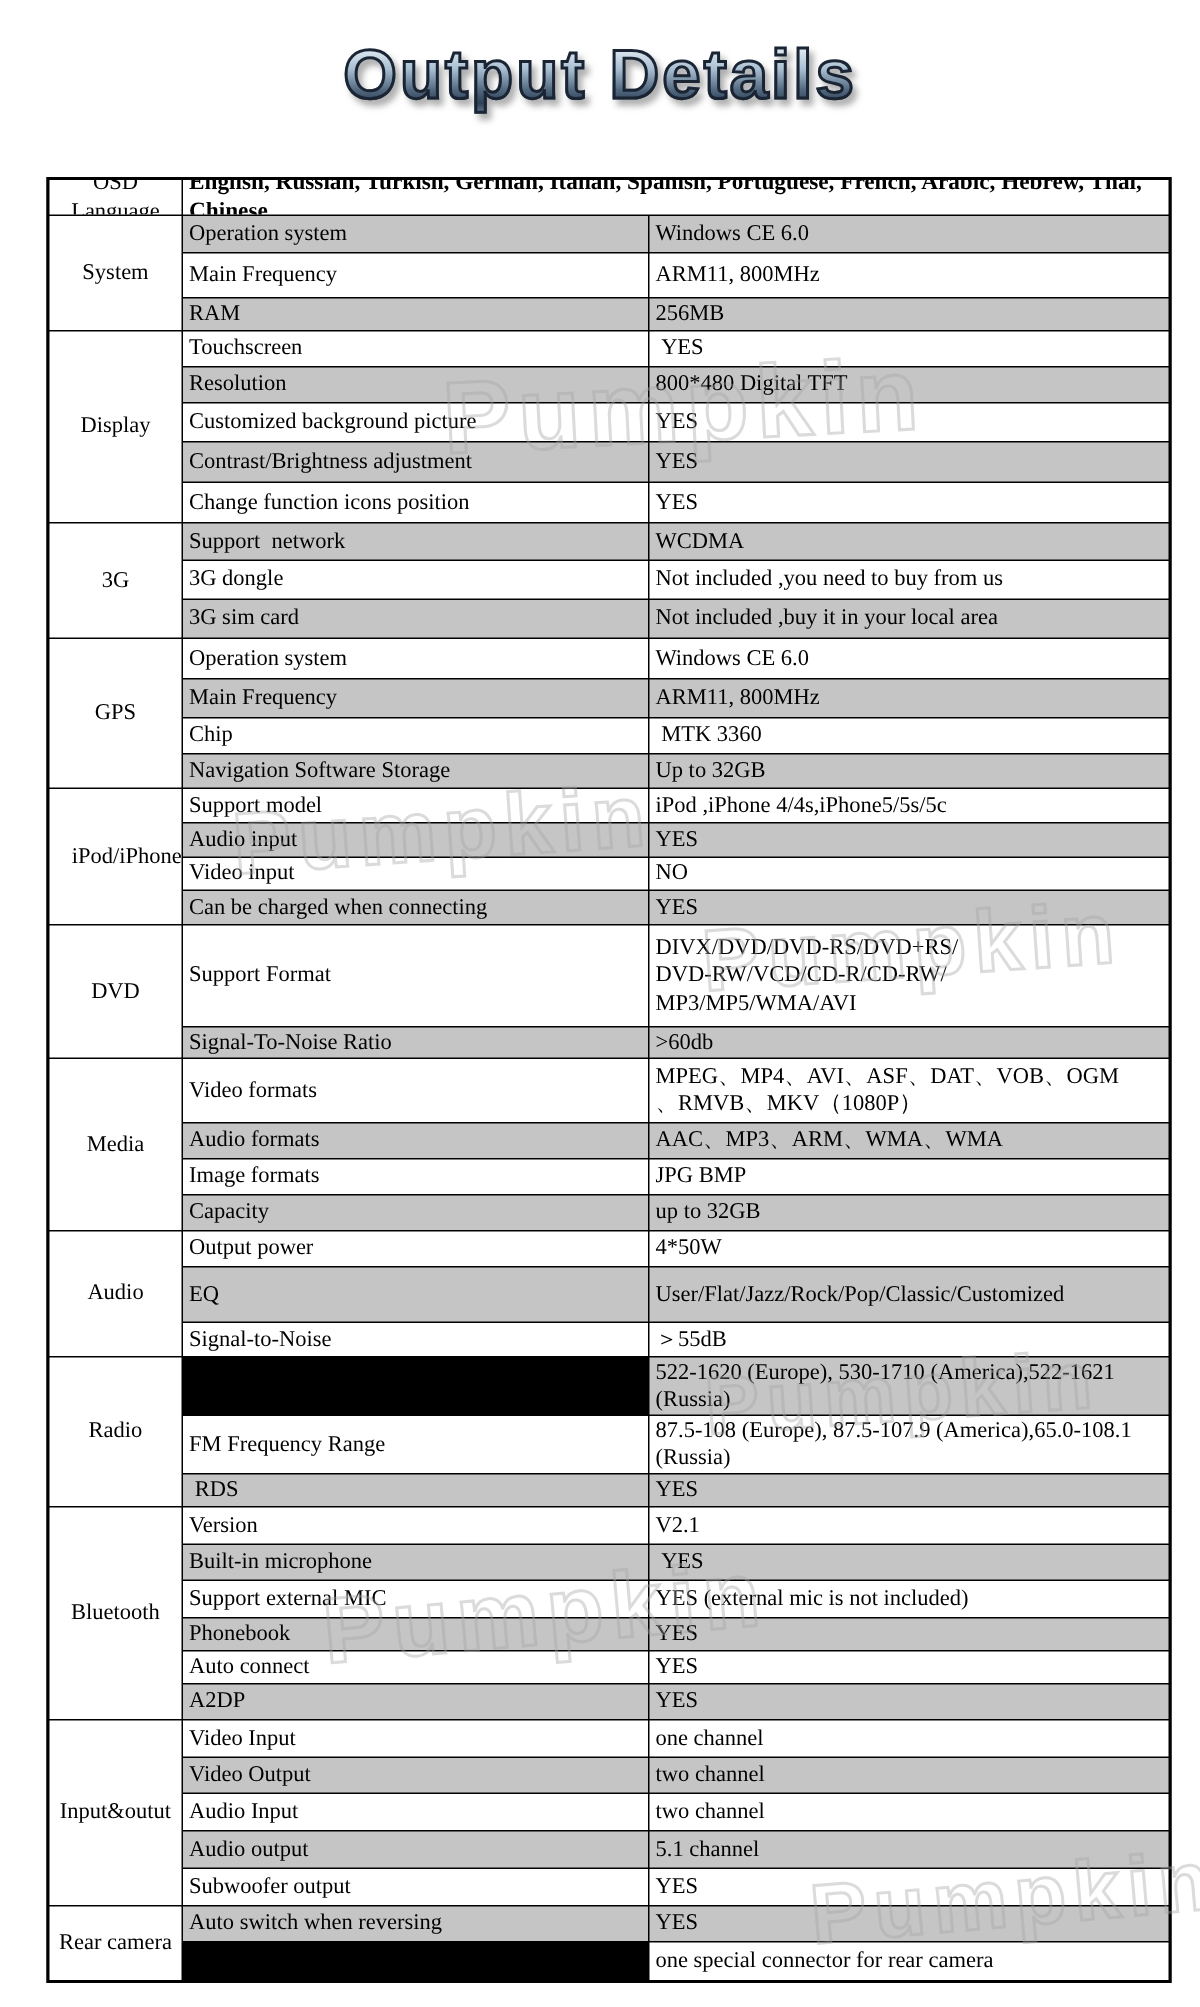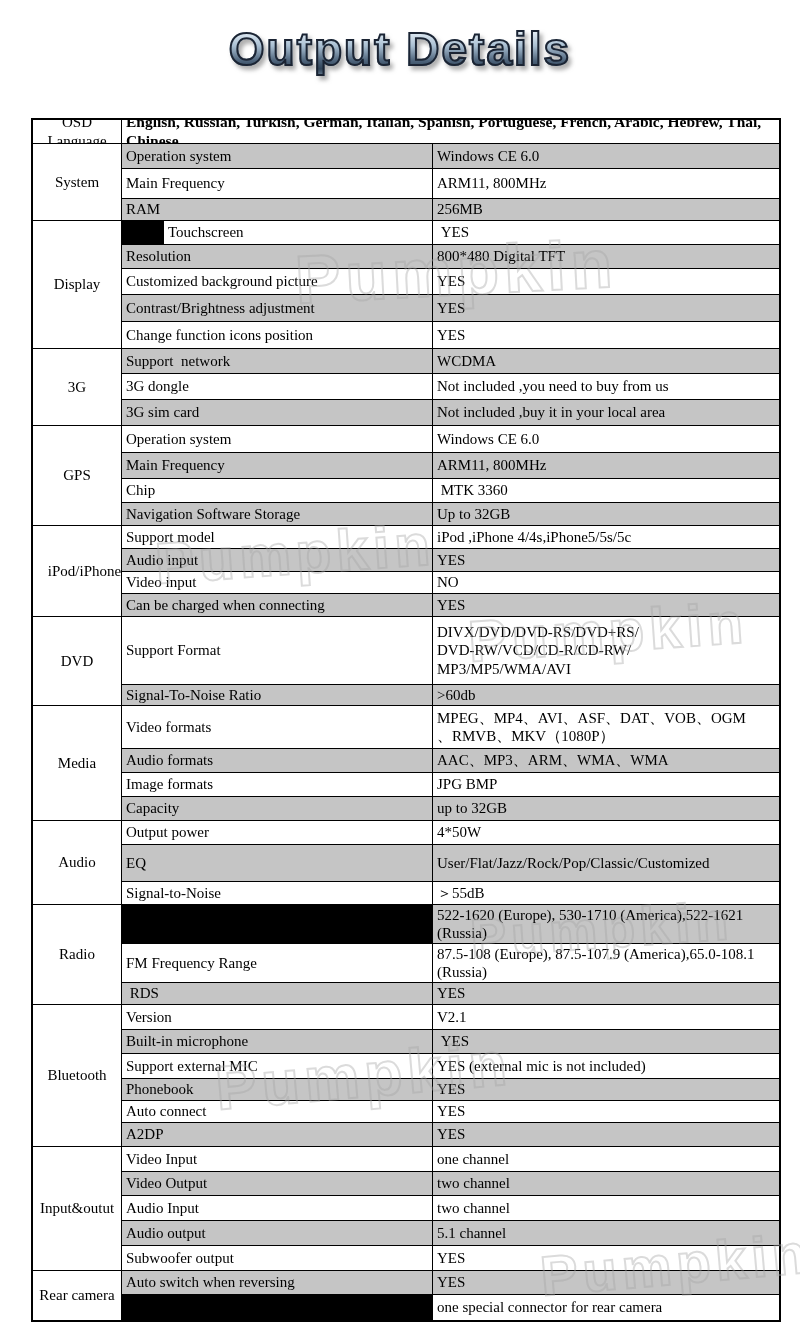--- a/index.html
+++ b/index.html
@@ -66,21 +66,21 @@
     <div class="cell group" style="grid-area: 1 / 1 / span 1;">OSD Language</div>
     <div class="cell group" style="grid-area: 2 / 1 / span 3;">System</div>
     <div class="cell value bold" style="grid-area: 1 / 2 / auto / 4;">English, Russian, Turkish, German, Italian, Spanish, Portuguese, French, Arabic, Hebrew, Thai, Chinese</div>
     <div class="cell label shade" style="grid-area: 2 / 2;">Operation system</div>
     <div class="cell value shade" style="grid-area: 2 / 3;">Windows CE 6.0</div>
     <div class="cell label" style="grid-area: 3 / 2;">Main Frequency</div>
     <div class="cell value" style="grid-area: 3 / 3;">ARM11, 800MHz</div>
     <div class="cell label shade" style="grid-area: 4 / 2;">RAM</div>
     <div class="cell value shade" style="grid-area: 4 / 3;">256MB</div>
     <div class="cell group" style="grid-area: 5 / 1 / span 5;">Display</div>
-    <div class="cell label" style="grid-area: 5 / 2; margin-left: 42px;">Touchscreen</div>
+    <div class="cell label" style="grid-area: 5 / 2;">Touchscreen</div>
     <div class="cell value" style="grid-area: 5 / 3;"> YES</div>
     <div class="cell label shade" style="grid-area: 6 / 2;">Resolution</div>
     <div class="cell value shade" style="grid-area: 6 / 3;">800*480 Digital TFT</div>
     <div class="cell label" style="grid-area: 7 / 2;">Customized background picture</div>
     <div class="cell value" style="grid-area: 7 / 3;">YES</div>
     <div class="cell label shade" style="grid-area: 8 / 2;">Contrast/Brightness adjustment</div>
     <div class="cell value shade" style="grid-area: 8 / 3;">YES</div>
     <div class="cell label" style="grid-area: 9 / 2;">Change function icons position</div>
     <div class="cell value" style="grid-area: 9 / 3;">YES</div>
     <div class="cell group" style="grid-area: 10 / 1 / span 3;">3G</div>

